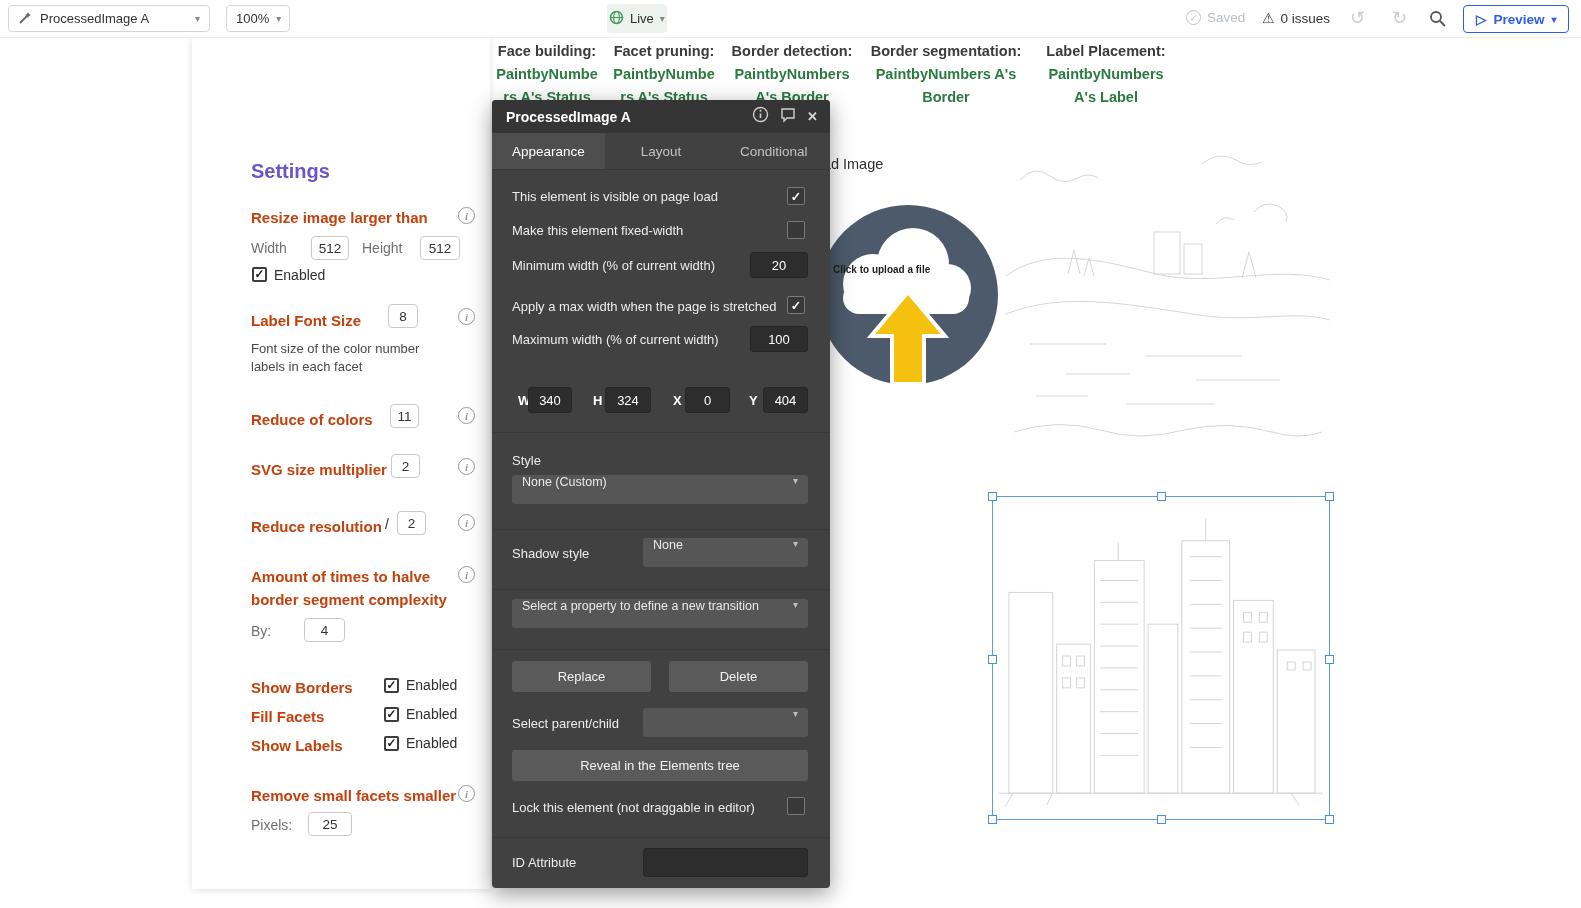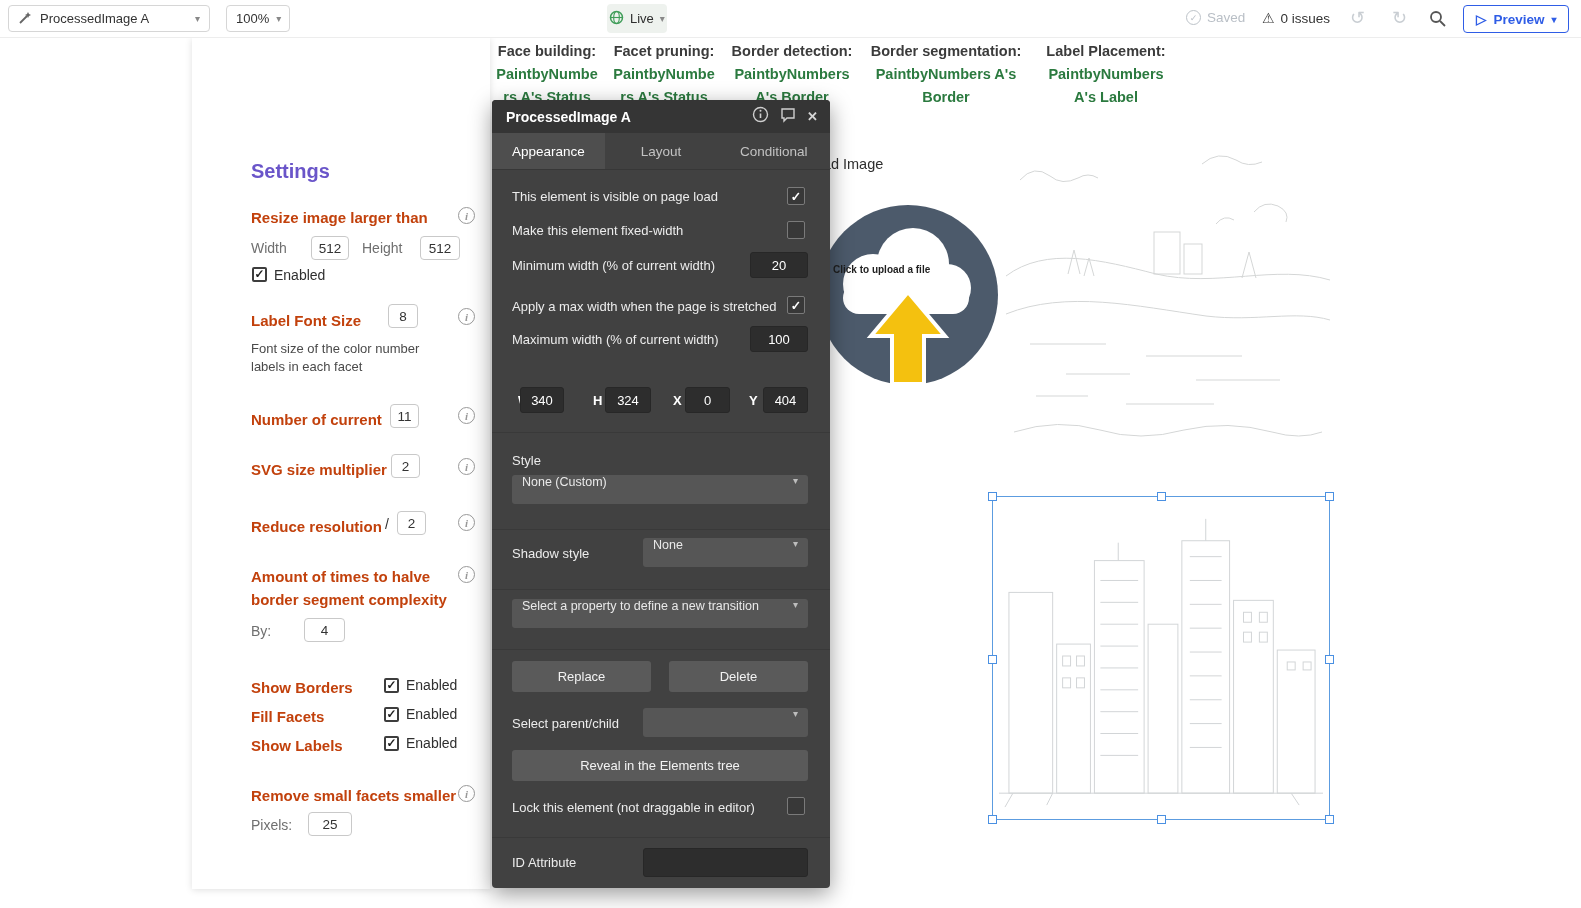--- a/index.html
+++ b/index.html
@@ -151,21 +151,21 @@
     <div class="ssub" style="left:170px;top:202px">Height</div>
     <input class="sin" style="left: 228px; top: 198px; width: 40px;" value="512">
     <span class="scb checked" style="left:60px;top:229px"></span>
     <div class="slbl2" style="left:82px;top:229px">Enabled</div>
 
     <div class="slb" style="left:59px;top:271px">Label Font Size</div>
     <input class="sin" style="left: 196px; top: 266px; width: 30px;" value="8">
     <span class="info" style="left:266px;top:270px">i</span>
     <div class="sdesc" style="left:59px;top:302px;width:178px">Font size of the color number labels in each facet</div>
 
-    <div class="slb" style="left:59px;top:370px">Number of current</div>
+    <div class="slb" style="left:59px;top:370px">Reduce of colors</div>
     <input class="sin" style="left: 198px; top: 366px; width: 29px;" value="11">
     <span class="info" style="left:266px;top:369px">i</span>
 
     <div class="slb" style="left:59px;top:420px">SVG size multiplier</div>
     <input class="sin" style="left: 199px; top: 416px; width: 29px;" value="2">
     <span class="info" style="left:266px;top:420px">i</span>
 
     <div class="slb" style="left:59px;top:477px">Reduce resolution</div>
     <div class="slbl2" style="left:193px;top:478px">/</div>
     <input class="sin" style="left: 205px; top: 473px; width: 29px;" value="2">
@@ -291,21 +291,21 @@
     <div class="pe-lb" style="left:20px;top:158px">Minimum width (% of current width)</div>
     <input class="pin" style="left: 258px; top: 152px; width: 58px;" value="20">
 
     <div class="pe-lb" style="left:20px;top:199px">Apply a max width when the page is stretched</div>
     <span class="pcb checked" style="left:295px;top:196px"></span>
 
     <div class="pe-lb" style="left:20px;top:232px">Maximum width (% of current width)</div>
     <input class="pin" style="left: 258px; top: 226px; width: 58px;" value="100">
 
     <div class="pe-dim-lb" style="left:26px;top:293px">W</div>
-    <input class="pin" style="left: 28px; top: 287px; width: 44px;" value="340">
+    <input class="pin" style="left: 36px; top: 287px; width: 44px;" value="340">
     <div class="pe-dim-lb" style="left:101px;top:293px">H</div>
     <input class="pin" style="left: 113px; top: 287px; width: 46px;" value="324">
     <div class="pe-dim-lb" style="left:181px;top:293px">X</div>
     <input class="pin" style="left: 193px; top: 287px; width: 45px;" value="0">
     <div class="pe-dim-lb" style="left:257px;top:293px">Y</div>
     <input class="pin" style="left: 271px; top: 287px; width: 45px;" value="404">
 
     <div class="pe-div" style="top:332px"></div>
     <div class="pe-lb" style="left:20px;top:353px">Style</div>
     <div class="pdd" style="left:20px;top:375px;width:296px">

